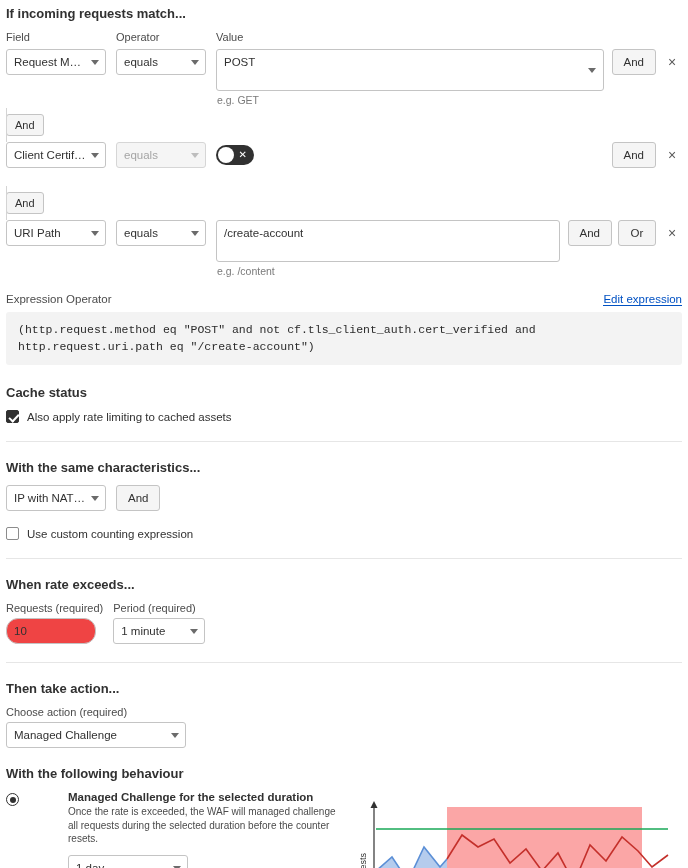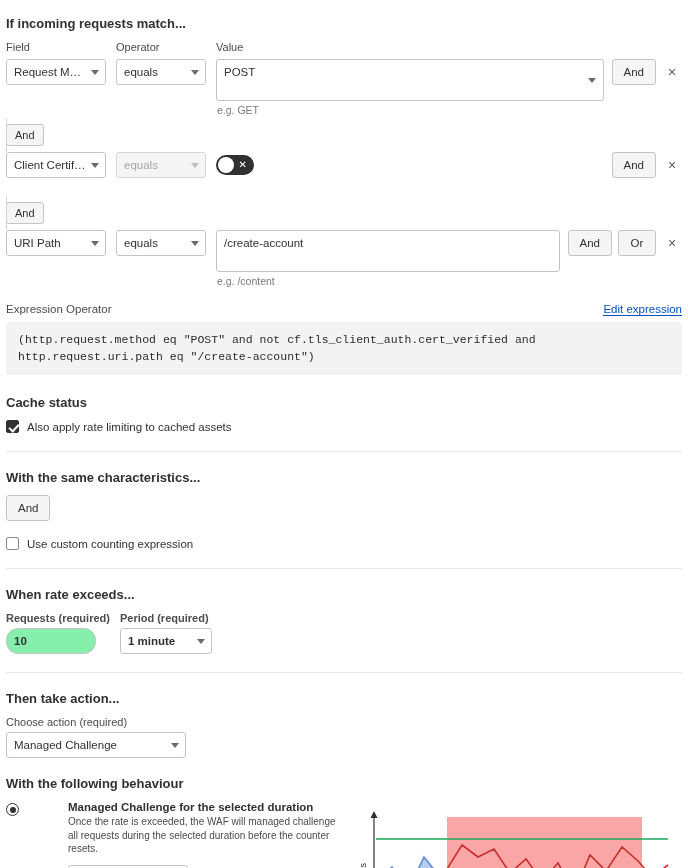--- a/index.html
+++ b/index.html
@@ -12,21 +12,21 @@
   body { width: 688px; height: 868px; overflow: hidden; position: relative; }
 
   .page { padding: 0 6px; }
 
   .section-title {
     font-size: 13px;
     font-weight: bold;
     color: #313131;
     margin: 0 0 10px 0;
   }
-  .h-title { padding-top: 16px; }
+  .h-title { padding-top: 6px; }
 
   .col-head {
     font-size: 11px;
     color: #4b4b4b;
     margin-bottom: 4px;
   }
 
   .rule-head {
     display: flex;
     align-items: center;
@@ -257,21 +257,21 @@
   .radio-title { font-size: 11.5px; font-weight: bold; color: #313131; }
   .radio-desc { font-size: 10px; color: #4b4b4b; line-height: 1.35; margin-top: 2px; max-width: 310px; }
 
   .small-input {
     width: 90px; height: 26px;
     font-size: 11.5px;
     border: 1px solid #c4c4c4;
     border-radius: 12px;
     padding: 0 7px;
     line-height: 24px;
-    background: #86efac;
+    background: #ef4444;
   }
 
   .behaviour-wrap { display: flex; align-items: flex-start; }
   .behaviour-left { width: 345px; }
   .chart-wrap { margin-left: 8px; margin-top: 10px; }
 </style>
 </head>
 <body>
 
 <div class="page">
@@ -379,32 +379,38 @@
   <div class="section-title" style="margin-top:20px">Cache status</div>
   <div class="check-row">
     <div class="cb checked"></div>
     <div class="check-label">Also apply rate limiting to cached assets</div>
   </div>
 
   <hr class="divider">
 
   <div class="section-title">With the same characteristics...</div>
   <div style="display:flex; align-items:center;">
+    <div style="width:100px; margin-right:10px;">
+      <div class="fakeselect">
+        <span>IP with NAT s...</span>
+        <span class="caret"></span>
+      </div>
+    </div>
     <div class="btn">And</div>
   </div>
 
   <div class="check-row" style="margin-top:16px">
     <div class="cb"></div>
     <div class="check-label">Use custom counting expression</div>
   </div>
 
   <hr class="divider">
 
   <div class="section-title">When rate exceeds...</div>
-  <div style="display:flex; align-items:flex-start;font-weight:bold;">
+  <div style="display:flex; align-items:flex-start;">
     <div style="margin-right:10px;">
       <div class="col-head">Requests (required)</div>
       <div class="small-input">
         <span>10</span>
       </div>
     </div>
     <div>
       <div class="col-head">Period (required)</div>
       <div style="width:92px">
         <div class="fakeselect">

